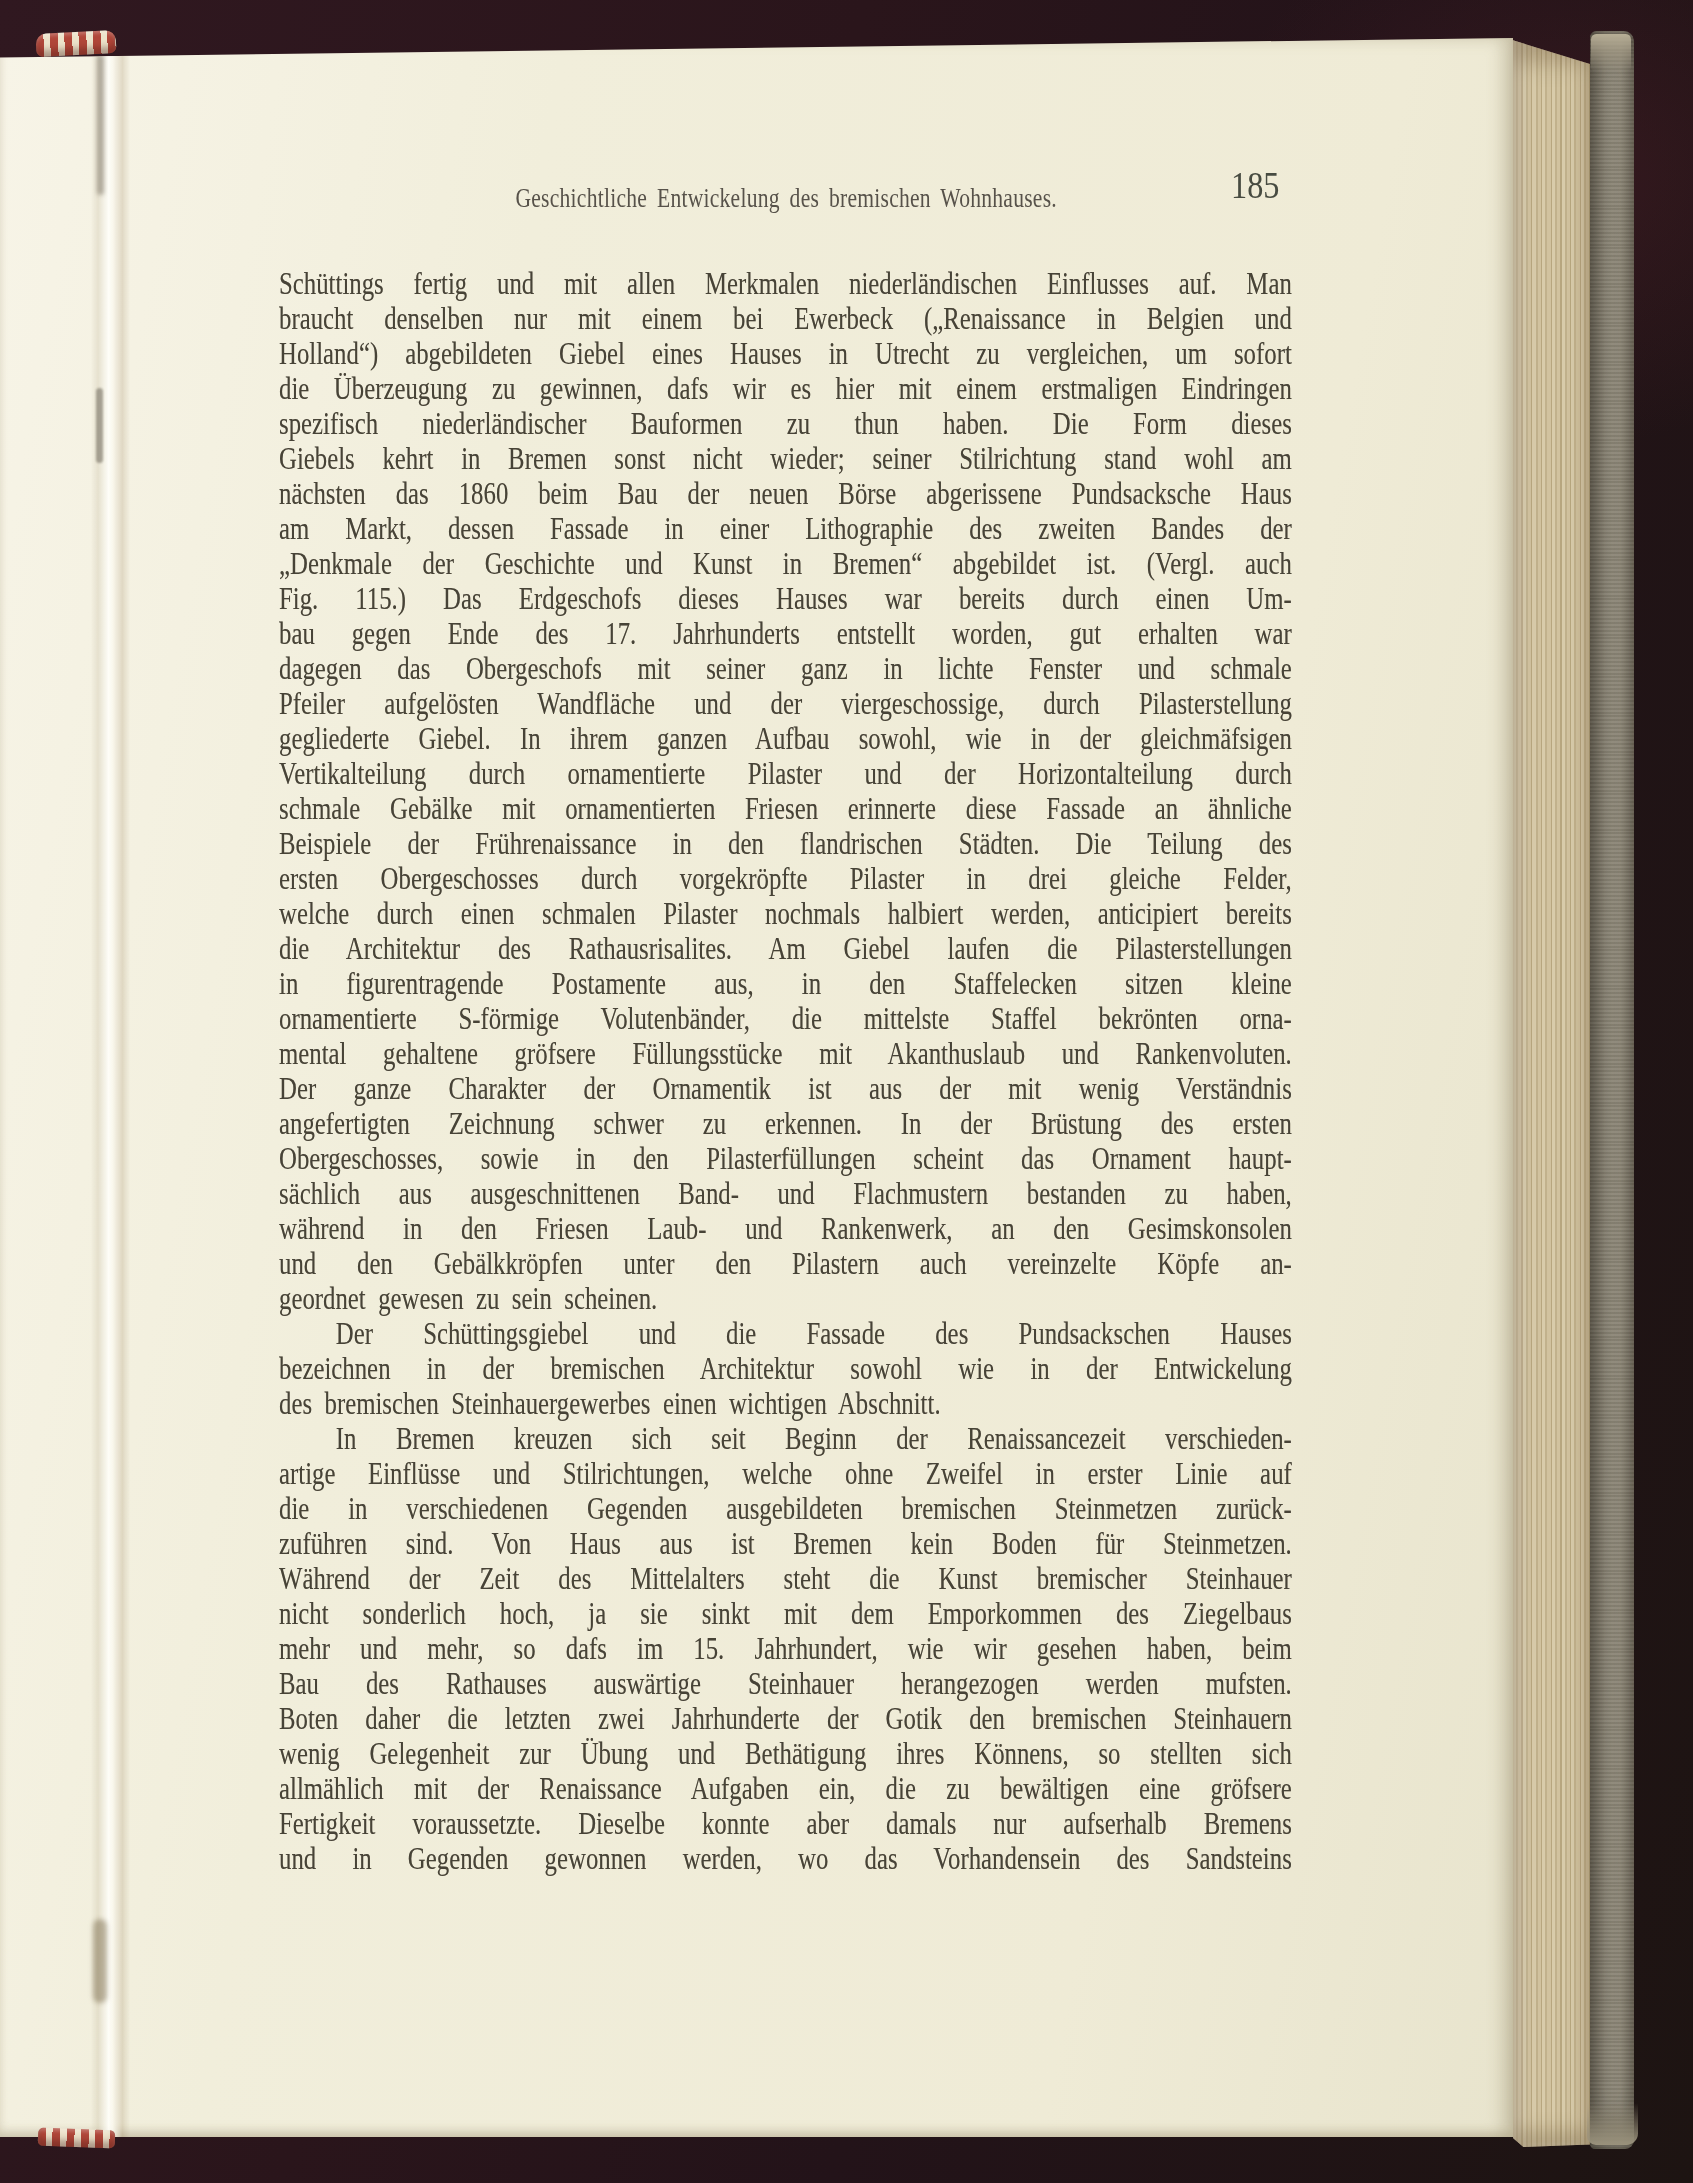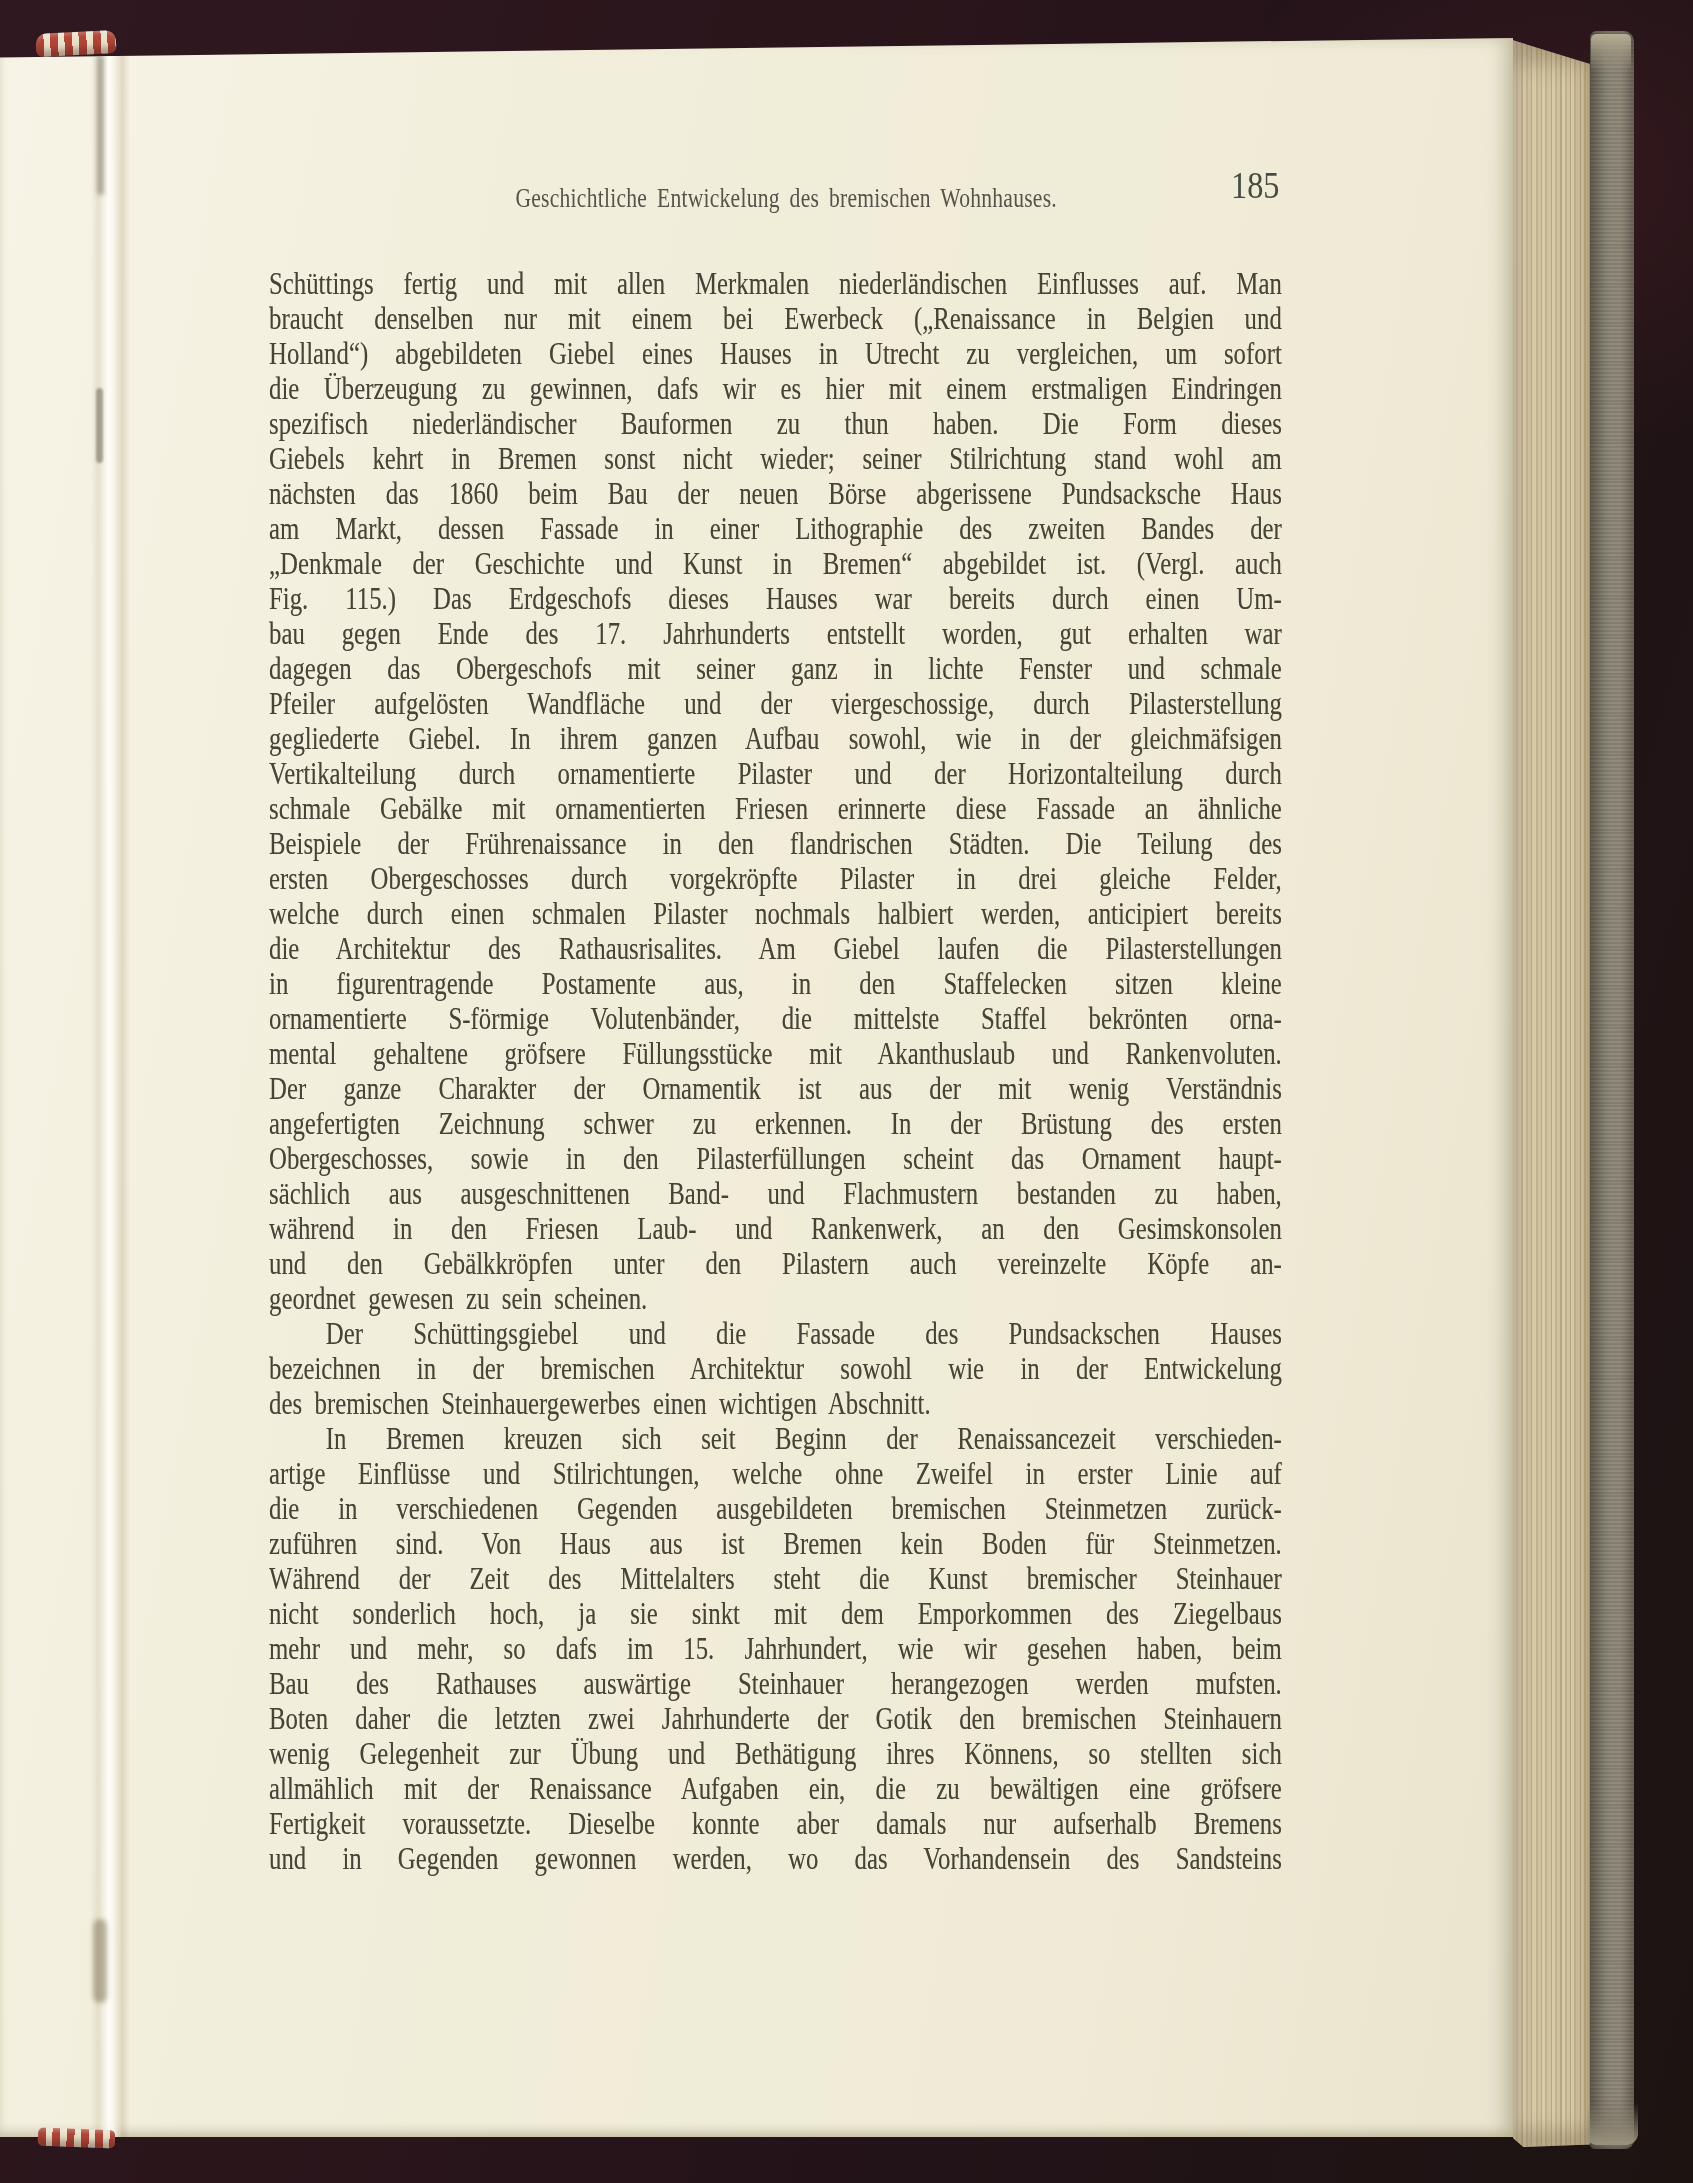--- a/index.html
+++ b/index.html
@@ -33,21 +33,21 @@
   
   .page-header{position:absolute;left:0;top:0;width:100%;height:0;}
   .running-title{position:absolute;left:493px;top:145px;width:733px;
     transform:scaleX(.8);transform-origin:0 0;
     font-size:27px;line-height:30px;letter-spacing:0.3px;word-spacing:5.2px;
     text-align:center;color:var(--title-ink);}
   .page-number{position:absolute;left:1231px;top:127px;width:78px;
     transform:scaleX(.85);transform-origin:0 0;
     font-size:38px;line-height:40px;color:#474b41;}
   
-  .text-block{position:absolute;left:269px;top:228px;width:1012px;color:var(--ink);}
+  .text-block{position:absolute;left:279px;top:228px;width:1012px;color:var(--ink);}
   .line{width:1266px;transform:scaleX(.8);transform-origin:0 0;
     height:35px;line-height:35px;font-size:31px;
     text-align:justify;text-align-last:justify;
     text-shadow:0 0 0.6px rgba(80,70,55,.35);}
   .line.indent{padding-left:71px;box-sizing:border-box;}
   .line.last{text-align:left;text-align-last:left;word-spacing:7.8px;}
   
   .fore-edge{position:absolute;left:1513px;top:39px;width:77px;height:2108px;
     background:repeating-linear-gradient(90deg,#d8cbaa 0 3.2px,#c1b18c 3.2px 5.2px,#d1c29f 5.2px 8.4px,#b7a67f 8.4px 9.7px);
     box-shadow:inset 0 23.4px 22px rgba(110,90,60,.38), inset 0 -17px 17px rgba(110,90,60,.32),

